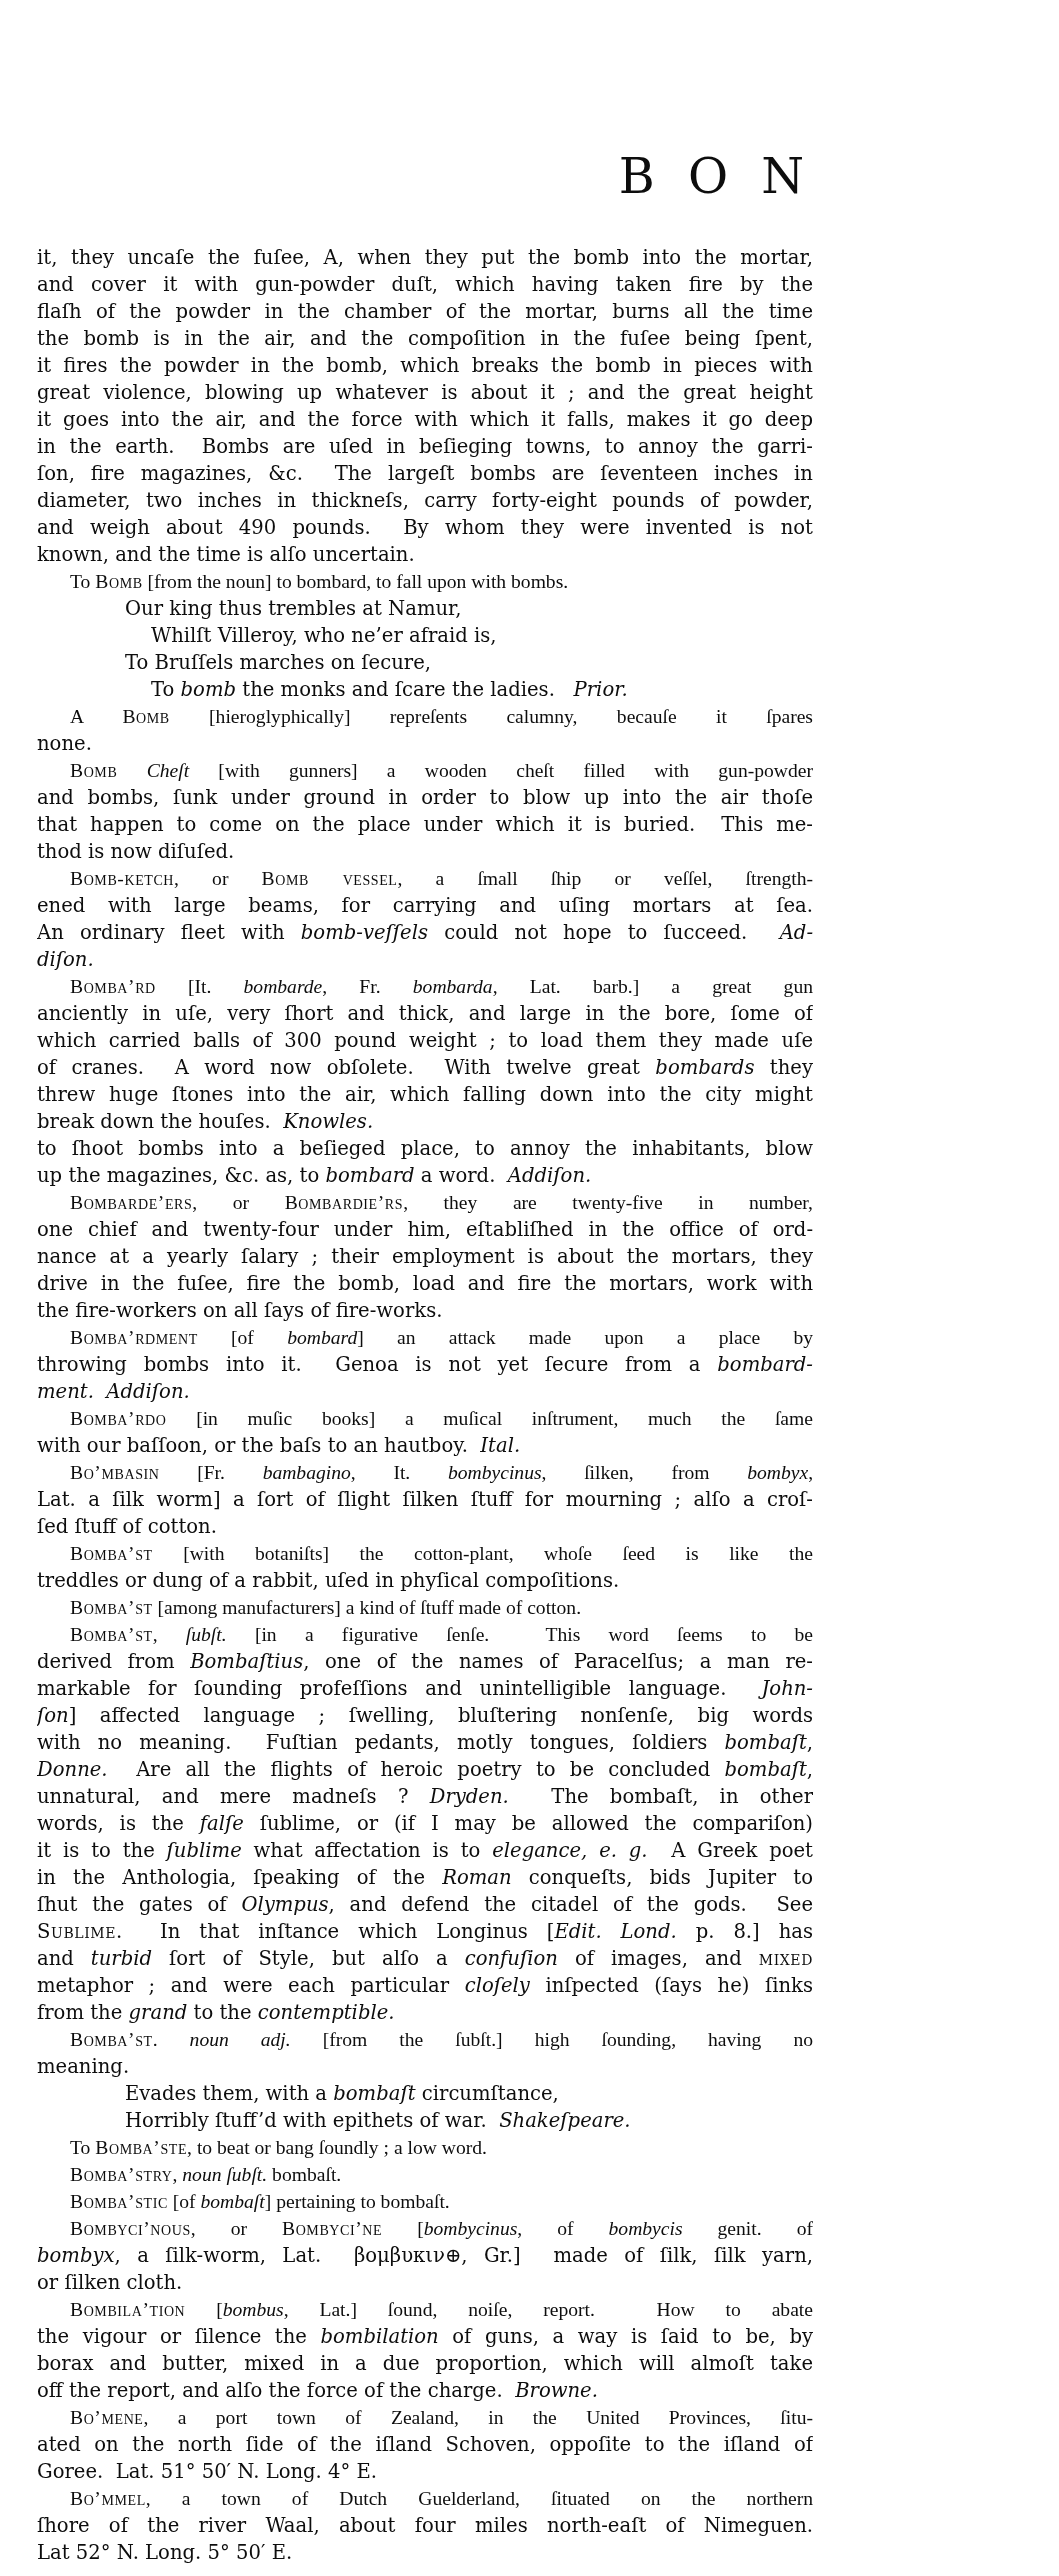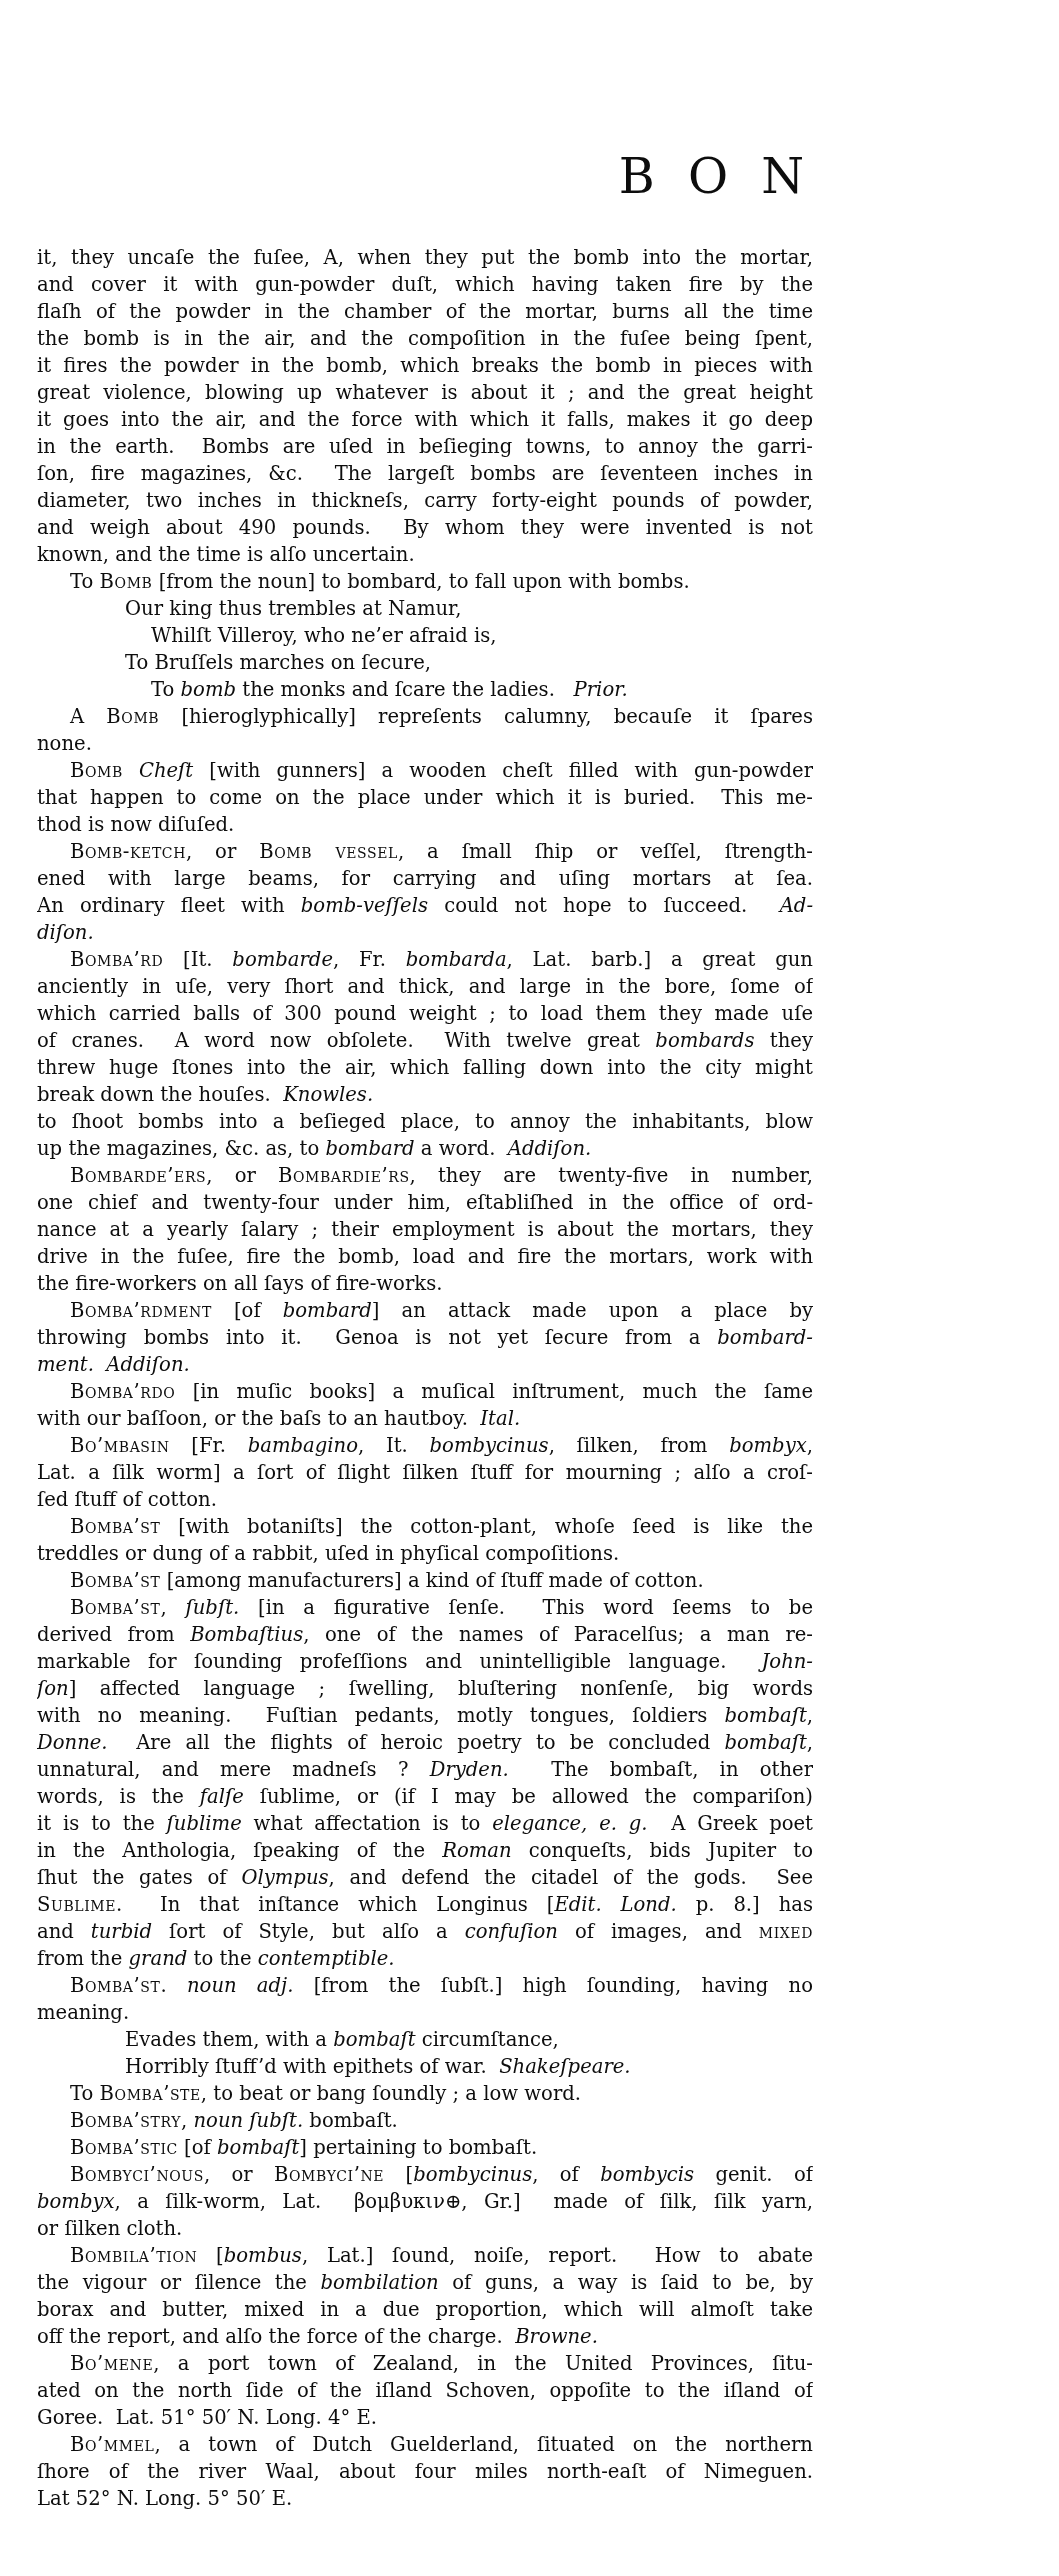--- a/index.html
+++ b/index.html
@@ -32,21 +32,21 @@
   }
   .line {
     height: 27px;
     line-height: 27px;
     white-space: pre-wrap;
     overflow: hidden;
     text-align: justify;
     text-align-last: justify;
   }
   .line.last { text-align-last: left; }
-  .line.e  { text-indent: 33px; }
+  .line.e  { text-indent: 33px; font-family: Liberation Serif, serif; }
   .line.v1 { text-indent: 88px; text-align-last: left; }
   .line.v2 { text-indent: 114px; text-align-last: left; }
   .line span.p  { font-style: normal; }
   .line span.i  { font-style: italic; }
   .line span.sc { font-variant: small-caps; letter-spacing: 0.03em; }
 </style>
 </head>
 <body>
 
 <div class="page">
@@ -65,20 +65,21 @@
       <div class="line c"><span class="p">and weigh about 490 pounds.  By whom they were invented is not</span></div>
       <div class="line c last"><span class="p">known, and the time is alſo uncertain.</span></div>
       <div class="line e last"><span class="p">To </span><span class="sc">Bomb</span><span class="p"> [from the noun] to bombard, to fall upon with bombs.</span></div>
       <div class="line v1 last"><span class="p">Our king thus trembles at Namur,</span></div>
       <div class="line v2 last"><span class="p">Whilſt Villeroy, who ne’er afraid is,</span></div>
       <div class="line v1 last"><span class="p">To Bruſſels marches on ſecure,</span></div>
       <div class="line v2 last"><span class="p">To </span><span class="i">bomb</span><span class="p"> the monks and ſcare the ladies.   </span><span class="i">Prior.</span></div>
       <div class="line e"><span class="p">A </span><span class="sc">Bomb</span><span class="p"> [hieroglyphically] repreſents calumny, becauſe it ſpares</span></div>
       <div class="line c last"><span class="p">none.</span></div>
       <div class="line e"><span class="sc">Bomb</span><span class="p"> </span><span class="i">Cheſt</span><span class="p"> [with gunners] a wooden cheſt filled with gun-powder</span></div>
+      <div class="line c"><span class="p">and bombs, ſunk under ground in order to blow up into the air thoſe</span></div>
       <div class="line c"><span class="p">that happen to come on the place under which it is buried.  This me-</span></div>
       <div class="line c last"><span class="p">thod is now diſuſed.</span></div>
       <div class="line e"><span class="sc">Bomb-ketch</span><span class="p">, or </span><span class="sc">Bomb vessel</span><span class="p">, a ſmall ſhip or veſſel, ſtrength-</span></div>
       <div class="line c"><span class="p">ened with large beams, for carrying and uſing mortars at ſea.</span></div>
       <div class="line c"><span class="p">An ordinary fleet with </span><span class="i">bomb-veſſels</span><span class="p"> could not hope to ſucceed.  </span><span class="i">Ad-</span></div>
       <div class="line c last"><span class="i">diſon.</span></div>
       <div class="line e"><span class="sc">Bomba’rd</span><span class="p"> [It. </span><span class="i">bombarde</span><span class="p">, Fr. </span><span class="i">bombarda</span><span class="p">, Lat. barb.] a great gun</span></div>
       <div class="line c"><span class="p">anciently in uſe, very ſhort and thick, and large in the bore, ſome of</span></div>
       <div class="line c"><span class="p">which carried balls of 300 pound weight ; to load them they made uſe</span></div>
       <div class="line c"><span class="p">of cranes.  A word now obſolete.  With twelve great </span><span class="i">bombards</span><span class="p"> they</span></div>
@@ -108,20 +109,21 @@
       <div class="line c"><span class="i">ſon</span><span class="p">] affected language ; ſwelling, bluſtering nonſenſe, big words</span></div>
       <div class="line c"><span class="p">with no meaning.  Fuſtian pedants, motly tongues, ſoldiers </span><span class="i">bombaſt</span><span class="p">,</span></div>
       <div class="line c"><span class="i">Donne.</span><span class="p">  Are all the flights of heroic poetry to be concluded </span><span class="i">bombaſt</span><span class="p">,</span></div>
       <div class="line c"><span class="p">unnatural, and mere madneſs ? </span><span class="i">Dryden.</span><span class="p">  The bombaſt, in other</span></div>
       <div class="line c"><span class="p">words, is the </span><span class="i">falſe</span><span class="p"> ſublime, or (if I may be allowed the compariſon)</span></div>
       <div class="line c"><span class="p">it is to the </span><span class="i">ſublime</span><span class="p"> what affectation is to </span><span class="i">elegance, e. g.</span><span class="p">  A Greek poet</span></div>
       <div class="line c"><span class="p">in the Anthologia, ſpeaking of the </span><span class="i">Roman</span><span class="p"> conqueſts, bids Jupiter to</span></div>
       <div class="line c"><span class="p">ſhut the gates of </span><span class="i">Olympus</span><span class="p">, and defend the citadel of the gods.  See</span></div>
       <div class="line c"><span class="sc">Sublime</span><span class="p">.  In that inſtance which Longinus [</span><span class="i">Edit. Lond.</span><span class="p"> p. 8.] has</span></div>
       <div class="line c"><span class="p">and </span><span class="i">turbid</span><span class="p"> ſort of Style, but alſo a </span><span class="i">confuſion</span><span class="p"> of images, and </span><span class="sc">mixed</span></div>
+      <div class="line c"><span class="p">metaphor ; and were each particular </span><span class="i">cloſely</span><span class="p"> inſpected (ſays he) ſinks</span></div>
       <div class="line c last"><span class="p">from the </span><span class="i">grand</span><span class="p"> to the </span><span class="i">contemptible.</span></div>
       <div class="line e"><span class="sc">Bomba’st</span><span class="p">. </span><span class="i">noun adj.</span><span class="p"> [from the ſubſt.] high ſounding, having no</span></div>
       <div class="line c last"><span class="p">meaning.</span></div>
       <div class="line v1 last"><span class="p">Evades them, with a </span><span class="i">bombaſt</span><span class="p"> circumſtance,</span></div>
       <div class="line v1 last"><span class="p">Horribly ſtuff’d with epithets of war.  </span><span class="i">Shakeſpeare.</span></div>
       <div class="line e last"><span class="p">To </span><span class="sc">Bomba’ste</span><span class="p">, to beat or bang ſoundly ; a low word.</span></div>
       <div class="line e last"><span class="sc">Bomba’stry</span><span class="p">, </span><span class="i">noun ſubſt.</span><span class="p"> bombaſt.</span></div>
       <div class="line e last"><span class="sc">Bomba’stic</span><span class="p"> [of </span><span class="i">bombaſt</span><span class="p">] pertaining to bombaſt.</span></div>
       <div class="line e"><span class="sc">Bombyci’nous</span><span class="p">, or </span><span class="sc">Bombyci’ne</span><span class="p"> [</span><span class="i">bombycinus</span><span class="p">, of </span><span class="i">bombycis</span><span class="p"> genit. of</span></div>
       <div class="line c"><span class="i">bombyx</span><span class="p">, a ſilk-worm, Lat.  βομβυκιν⊕, Gr.]  made of ſilk, ſilk yarn,</span></div>

